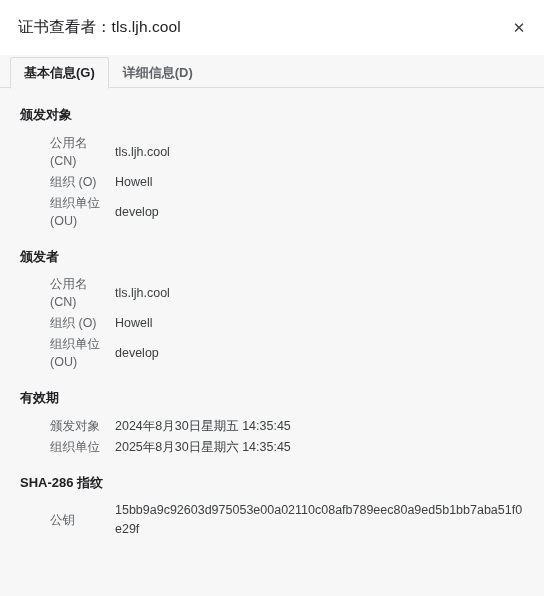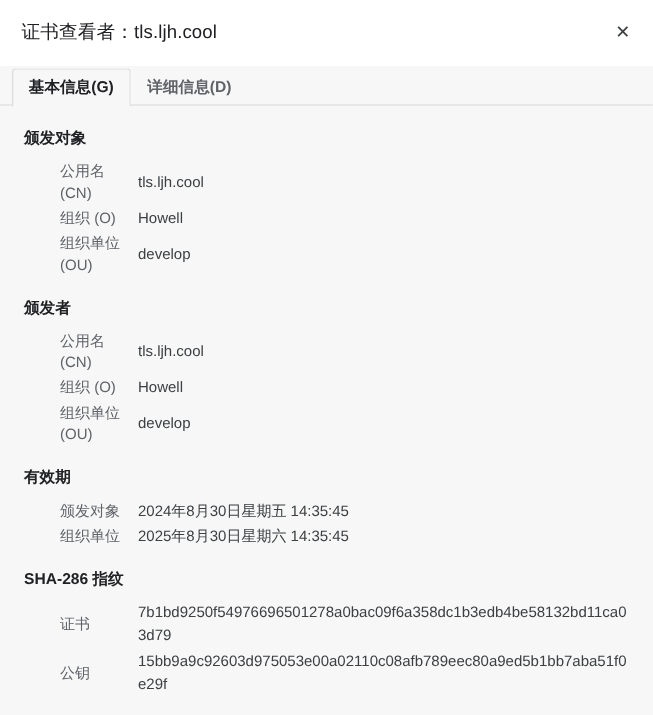--- a/index.html
+++ b/index.html
@@ -218,24 +218,20 @@
           <div class="row-label">组织单位</div>
           <div class="row-value">2025年8月30日星期六 14:35:45</div>
         </div>
       </div>
     </div>
 
     <div class="section">
       <div class="section-title">SHA-286 指纹</div>
       <div class="rows">
         <div class="row fingerprint">
-          <div class="row-label">证书</div>
-          <div class="row-value">7b1bd9250f54976696501278a0bac09f6a358dc1b3edb4be58132bd11ca03d79</div>
-        </div>
-        <div class="row fingerprint">
           <div class="row-label">公钥</div>
           <div class="row-value">15bb9a9c92603d975053e00a02110c08afb789eec80a9ed5b1bb7aba51f0e29f</div>
         </div>
       </div>
     </div>
 
   </div>
 </div>
 
 </body></html>

